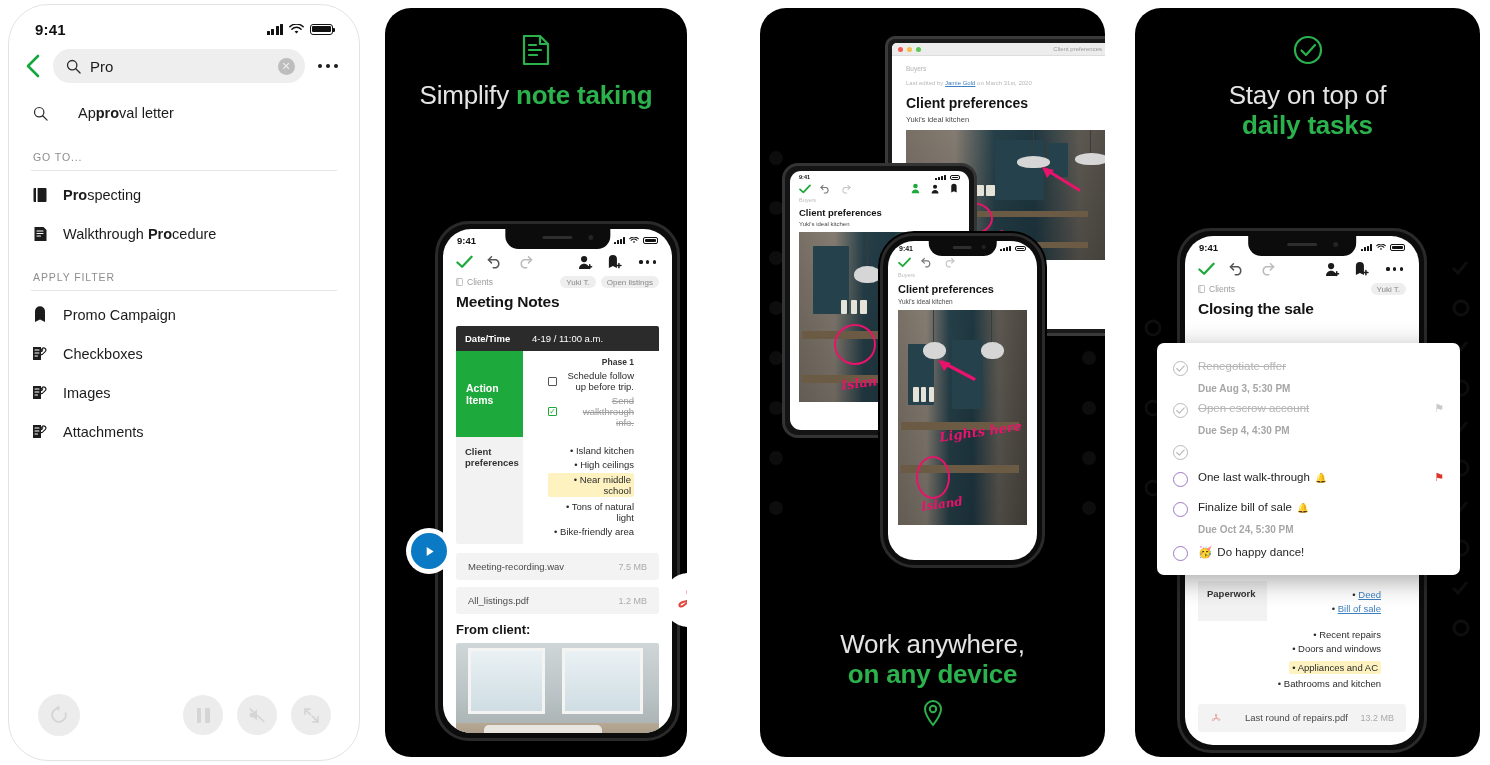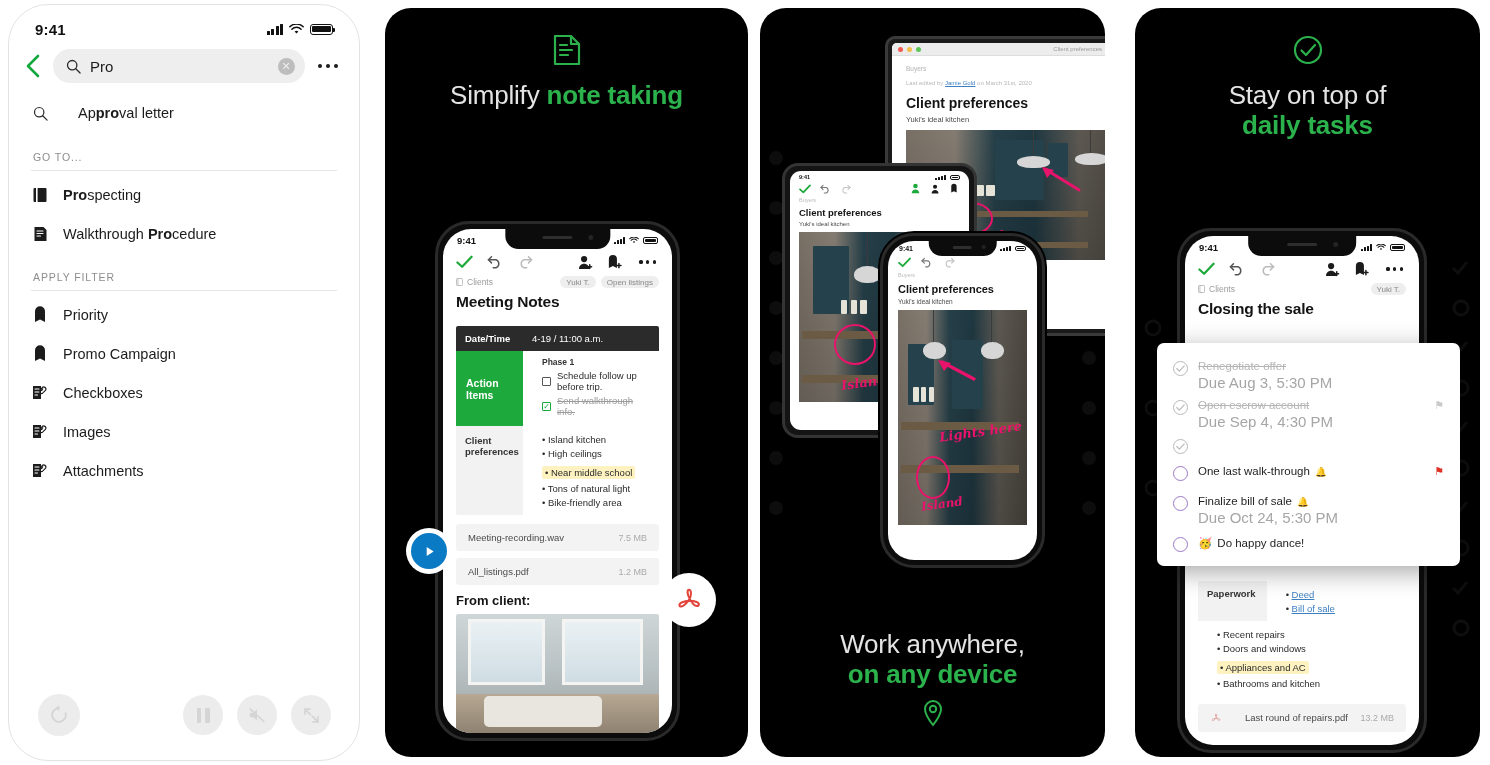--- a/index.html
+++ b/index.html
@@ -94,21 +94,21 @@
   .ctl-group { margin-left: auto; margin-right: 28px; display: flex; gap: 14px; }
   .ctl-sm { width: 40px; height: 40px; }
   .pause-bars { display: flex; gap: 4px; }
   .pause-bars i { width: 4.5px; height: 15px; background: #d5d5d5; border-radius: 1px; display:block; }
 
   
   .dark-panel {
     position: absolute; top: 8px; height: 749px;
     background: #000; border-radius: 26px; overflow: hidden;
   }
-  .panel2 { left: 385px; width: 363px; text-decoration: underline; }
+  .panel2 { left: 385px; width: 302px; text-decoration: underline; }
   .panel3 { left: 760px; width: 345px; }
   .panel4 { left: 1135px; width: 345px; }
 
   .promo-head { text-align: center; padding-top: 20px; }
   .promo-icon { height: 44px; display:flex; align-items:center; justify-content:center; }
   .promo-title {
     font-size: 26px; font-weight: 500; color: #e8e8e8;
     line-height: 1.16; margin-top: 8px; letter-spacing: -.2px;
   }
   .promo-title .g { color: #2bb24c; font-weight: bold; }
@@ -159,21 +159,21 @@
   .ntable { margin: 9px 13px; border-radius:2px; overflow:hidden; }
   .ntr { display: flex; }
   .ntd-key {
     width: 33%; background:#2b2b2b; color:#fff; font-size:9.5px; font-weight:bold;
     padding: 7px 9px;
   }
   .ntd-val {
     flex:1; background:#2b2b2b; color:#fff; font-size:9.5px; padding: 7px 9px;
   }
   .ntd-key-g { width:33%; background:#1DA93B; color:#fff; font-size:10.5px; font-weight:bold; padding:14px 10px; display:flex; align-items:center;}
-  .ntd-val-w { flex:1; background:#fff; padding: 6px 19px; }
+  .ntd-val-w { flex:1; background:#fff; padding: 6px 25px; text-align: right; }
   .phase { font-size: 8.5px; font-weight:bold; color:#333; margin-bottom:3px;}
   .chk-line { display:flex; align-items:center; gap:6px; font-size:9.5px; color:#2b2b2b; margin-bottom:3px;}
   .sqbox { width:9px;height:9px;border:1.2px solid #555; border-radius:1px; flex:0 0 auto;}
   .sqbox.on { border-color:#1DA93B; color:#1DA93B; display:flex;align-items:center;justify-content:center;font-size:8px;}
   .strike { text-decoration: line-through; color:#9b9b9b; }
 
   .ntd-key-l { width:33%; background:#f2f2f2; color:#333; font-size:9.5px; font-weight:bold; padding: 9px 9px; }
   .bul { font-size:9.5px; color:#2b2b2b; padding: 1.5px 0; }
   .bul.hl { background:#fdf2c0; display:inline-block; padding: 1px 3px; border-radius:2px; }
 
@@ -238,21 +238,21 @@
   }
   .task-row { display:flex; align-items:flex-start; gap:10px; padding: 4px 0; }
   .task-row .circ {
     width:15px;height:15px;border-radius:50%;border:1.4px solid #b9b9b9;
     flex:0 0 auto; margin-top:1px; display:flex;align-items:center;justify-content:center;
   }
   .task-row .circ.open { border-color:#9d79c7; }
   .task-main { flex:1; }
   .task-title { font-size: 11.5px; color:#1e1e1e; display:flex; align-items:center; gap:5px;}
   .task-title.done { color:#b5b5b5; text-decoration: line-through; }
-  .task-due { font-size: 15px; color:#a6a6a6; margin-top:2px; }
+  .task-due { font-size: 10px; color:#a6a6a6; margin-top:11px;font-weight:bold; }
   .flag-gray { color:#c9c9c9; font-size:11px; }
   .flag-red { color:#e03127; font-size:11px; }
   .bell { color:#2b7fd4; font-size:9.5px; }
   .lock-ic { color:#bdbdbd; font-size:9px; }
 
   .link-b { color:#3d7fc1; text-decoration: underline; }
 </style>
 </head>
 <body>
 
@@ -329,28 +329,20 @@
           <svg width="15" height="16" viewBox="0 0 15 16">
             <path d="M1.5 1h9l3 3v11h-12z" fill="#1c1c1c"></path>
             <path d="M4 5h6M4 7.5h6M4 10h3.5" stroke="#fff" stroke-width="1.2" stroke-linecap="round"></path>
           </svg>
         </span>
         <span class="label"><span>Walkthrough </span><b>Pro</b><span>cedure</span></span>
       </div>
 
       <div class="section-head">APPLY FILTER</div>
 
-      <div class="nav-row">
-        <span class="ic">
-          <svg width="14" height="17" viewBox="0 0 14 17">
-            <path d="M2 5.3a5 5 0 0 1 10 0V16l-5-2.6L2 16z" fill="#1c1c1c"></path>
-          </svg>
-        </span>
-        <span class="label">Priority</span>
-      </div>
 
       <div class="nav-row">
         <span class="ic">
           <svg width="14" height="17" viewBox="0 0 14 17">
             <path d="M2 5.3a5 5 0 0 1 10 0V16l-5-2.6L2 16z" fill="#1c1c1c"></path>
           </svg>
         </span>
         <span class="label">Promo Campaign</span>
       </div>
 

